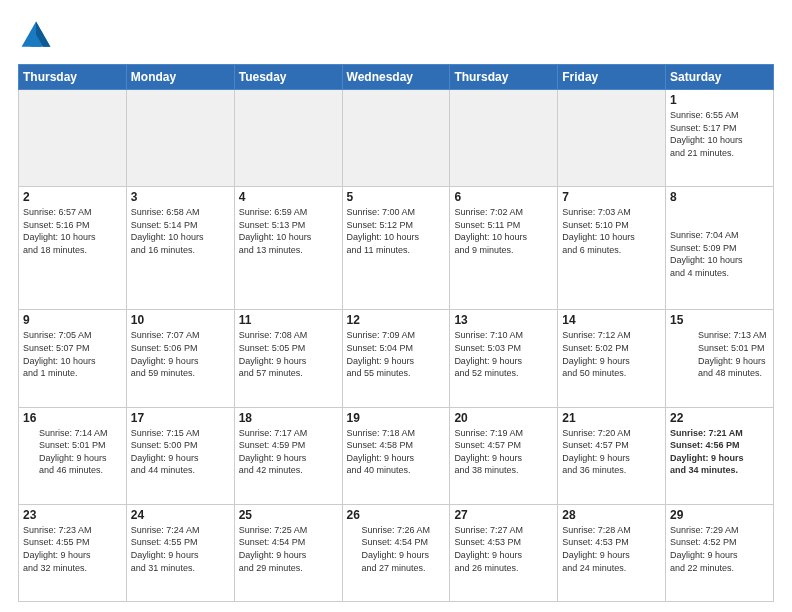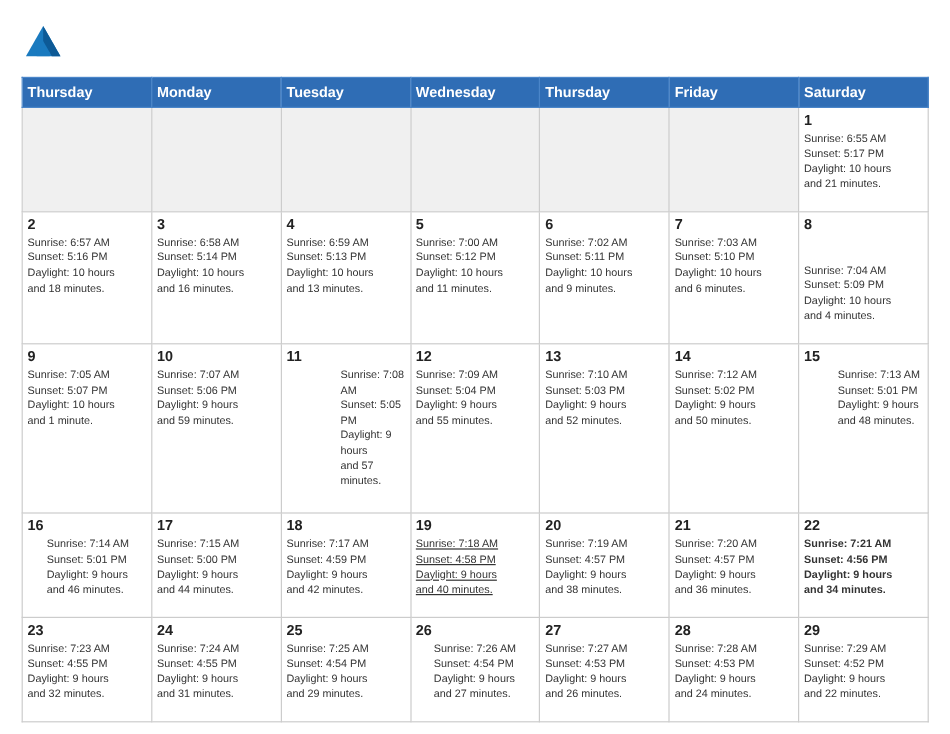--- a/index.html
+++ b/index.html
@@ -204,21 +204,21 @@
           </td>
           <td>
             <span class="day-number">10</span>
             <div class="day-info" style="white-space: pre-line;">Sunrise: 7:07 AM
 Sunset: 5:06 PM
 Daylight: 9 hours
 and 59 minutes.</div>
           </td>
           <td>
             <span class="day-number">11</span>
-            <div class="day-info" style="white-space: pre-line; margin-left: 45px;">Sunrise: 7:08 AM
+            <div class="day-info" style="white-space: pre-line;">Sunrise: 7:08 AM
 Sunset: 5:05 PM
 Daylight: 9 hours
 and 57 minutes.</div>
           </td>
           <td>
             <span class="day-number">12</span>
             <div class="day-info" style="white-space: pre-line;">Sunrise: 7:09 AM
 Sunset: 5:04 PM
 Daylight: 9 hours
 and 55 minutes.</div>
@@ -262,21 +262,21 @@
           </td>
           <td>
             <span class="day-number">18</span>
             <div class="day-info" style="white-space: pre-line;">Sunrise: 7:17 AM
 Sunset: 4:59 PM
 Daylight: 9 hours
 and 42 minutes.</div>
           </td>
           <td>
             <span class="day-number">19</span>
-            <div class="day-info" style="white-space: pre-line; text-decoration: underline;">Sunrise: 7:18 AM
+            <div class="day-info" style="white-space: pre-line;">Sunrise: 7:18 AM
 Sunset: 4:58 PM
 Daylight: 9 hours
 and 40 minutes.</div>
           </td>
           <td>
             <span class="day-number">20</span>
             <div class="day-info" style="white-space: pre-line;">Sunrise: 7:19 AM
 Sunset: 4:57 PM
 Daylight: 9 hours
 and 38 minutes.</div>

